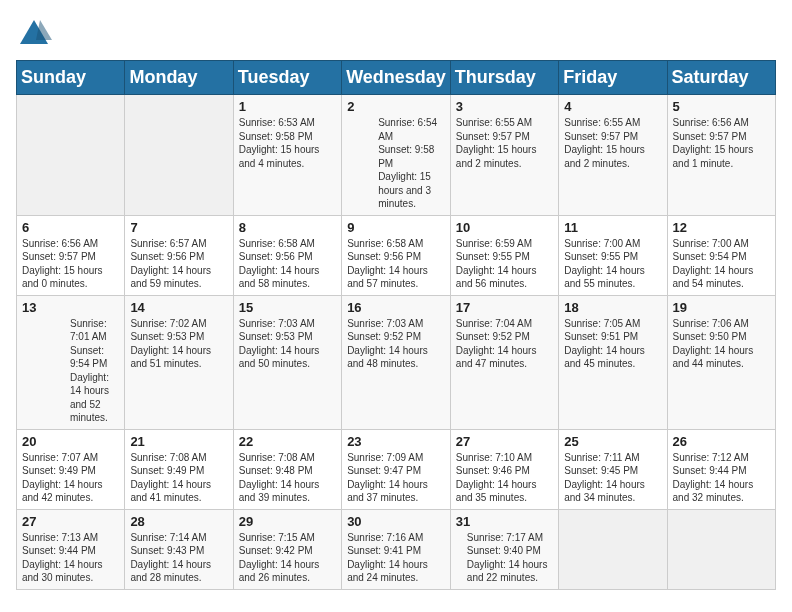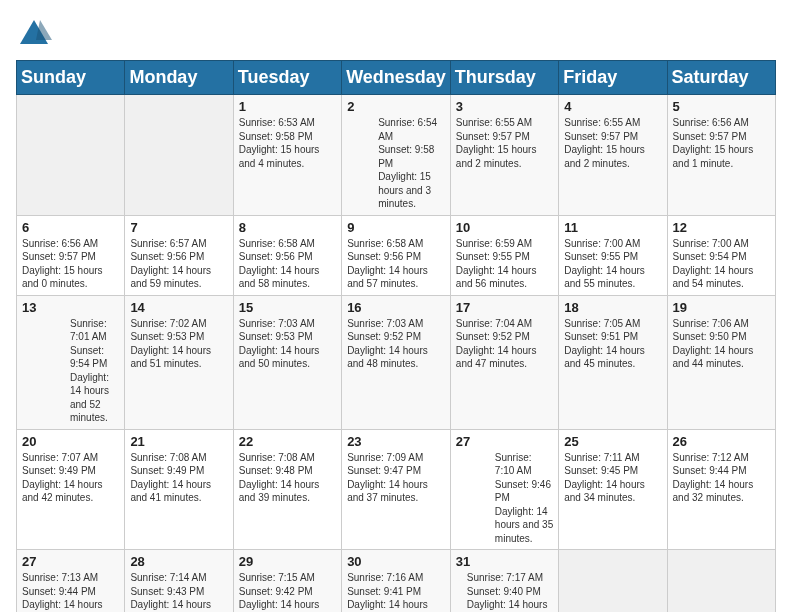--- a/index.html
+++ b/index.html
@@ -270,21 +270,21 @@
 Daylight: 14 hours and 39 minutes.</div>
         </td>
         <td>
           <span class="day-num">23</span>
           <div class="day-info" style="white-space: pre-line;">Sunrise: 7:09 AM
 Sunset: 9:47 PM
 Daylight: 14 hours and 37 minutes.</div>
         </td>
         <td>
           <span class="day-num">27</span>
-          <div class="day-info" style="white-space: pre-line; margin-left: 39px;">Sunrise: 7:10 AM
+          <div class="day-info" style="white-space: pre-line;">Sunrise: 7:10 AM
 Sunset: 9:46 PM
 Daylight: 14 hours and 35 minutes.</div>
         </td>
         <td>
           <span class="day-num">25</span>
           <div class="day-info" style="white-space: pre-line;">Sunrise: 7:11 AM
 Sunset: 9:45 PM
 Daylight: 14 hours and 34 minutes.</div>
         </td>
         <td>

